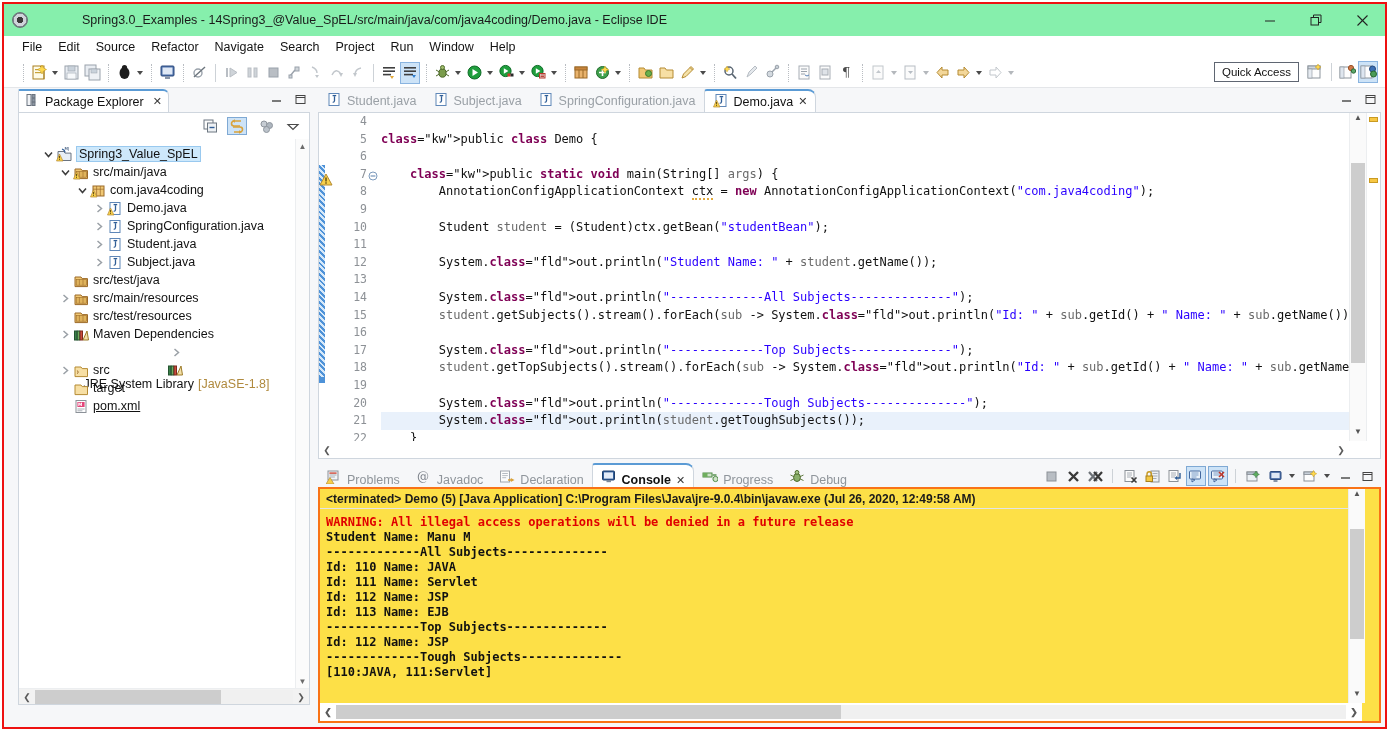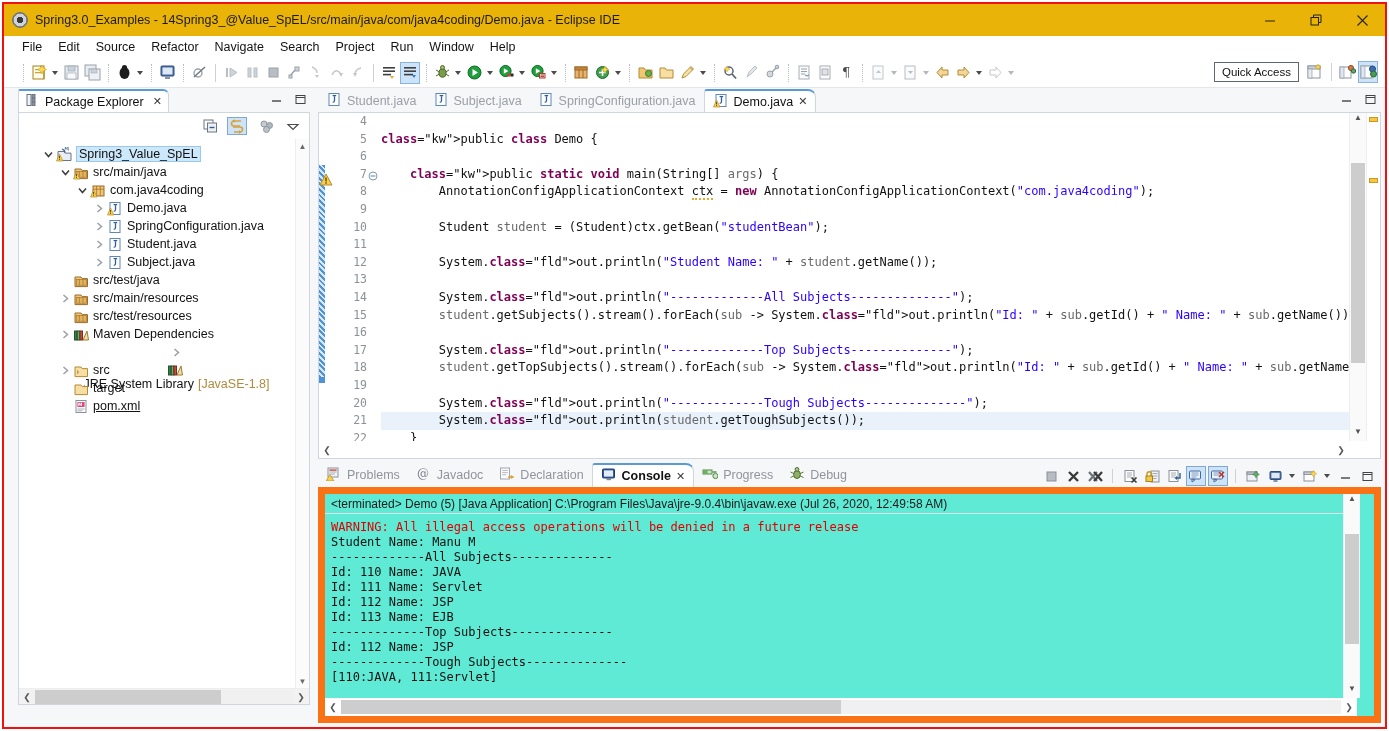--- a/index.html
+++ b/index.html
@@ -12,23 +12,24 @@
   }
   #app {
     position: absolute; left: 2px; top: 2px;
     width: 1385px; height: 727px;
     border: 2px solid #ee1111;
     background: #f6f7f9;
     overflow: hidden;
   }
   
   .titlebar {
-    height: 32px; background: #eab308;
+    height: 32px; background: #86efac;
     display: flex; align-items: center;
     position: relative;
+    gap: 47px;
   }
   .title-icon {
     width: 16px; height: 16px; margin-left: 8px; margin-right: 7px;
     border-radius: 50%;
     background: radial-gradient(circle at 50% 50%, #3b3b3b 0 34%, #cfd4da 35% 62%, #7d868f 63% 100%);
     border: 1px solid #6b7077; flex: none;
   }
   .title-text { font-size: 12.5px; color: #1a1a1a; white-space: nowrap; }
   .wincontrols { position: absolute; right: 0; top: 0; height: 32px; display: flex; }
   .wc { width: 46px; height: 32px; display: flex; align-items: center; justify-content: center;
@@ -139,31 +140,31 @@
   .ed-vscroll { position: absolute; right: 14px; top: 0; bottom: 17px; width: 17px;
                 background: #fafafa; border-left: 1px solid #eceef0;}
   .ed-ruler { position: absolute; right: 0; top: 0; bottom: 17px; width: 14px; background: #ffffff;
               border-left: 1px solid #eceef0;}
   .ruler-mark { position: absolute; left: 2px; width: 9px; height: 5px; background: #f7c744; border: 1px solid #c99a22;}
   .ed-hscroll { position: absolute; left: 0; right: 31px; bottom: 0; height: 17px;
                 background: #ffffff; display:flex; align-items:center;}
   
   .console-area { position: absolute; left: 0; right: 0; top: 374px; bottom: 0; }
   .ctabrow { height: 24px; display: flex; align-items: flex-end; position: relative; }
-  .ctab { height: 24px; display: flex; align-items: center; gap: 5px; padding: 0 8px;
+  .ctab { height: 24px; display: flex; align-items: flex-end; gap: 5px; padding: 0 8px;
           font-size: 12.5px; color: #8f959b; margin-top: 36px; }
   .ctab.active { color: #111; font-weight: bold; background: #ffffff;
                  border: 1px solid #cfd6de; border-bottom: none; border-top: 2px solid #5b9bd5;
                  border-radius: 3px 8px 0 0;}
   .ctab .xmark { font-weight: normal; font-size: 11px; color: #3a3a3a; }
   .cbtns { position: absolute; right: 4px; top: 2px; display: flex; align-items: center; gap: 2px;}
   .cbtn { width: 20px; height: 20px; display:flex; align-items:center; justify-content:center;}
   .cbtn.on { background: #cde3f7; border: 1px solid #7fa9d4;}
   .console-body { position: absolute; left: 0; right: 0; top: 24px; bottom: 0;
-                  background: #5eead4; border: 7px solid #f97316; overflow: hidden;}
+                  background: #fde047; border: 2px solid #f97316; overflow: hidden; font-weight: bold;}
   .term-line { font-size: 12px; color: #1a1a1a; padding: 3px 0 2px 6px; white-space: nowrap;}
   .term-sep { height: 1px; background: #e2e4e7; margin-right: 18px;}
   .out { position: absolute; left: 6px; right: 32px; top: 26px; bottom: 18px;
          font-family: "DejaVu Sans Mono", monospace; font-size: 12px; color: #111; white-space: pre;}
   .oline { height: 15px; line-height: 15px;}
   .oline.warn { color: #e00000; }
   .c-vscroll { position: absolute; right: 14px; top: 0; bottom: 18px; width: 17px; background: #fafafa;
                border-left: 1px solid #eceef0;}
   .c-hscroll { position: absolute; left: 0; right: 17px; bottom: 0; height: 18px; background:#fff;
                display:flex; align-items:center;}

